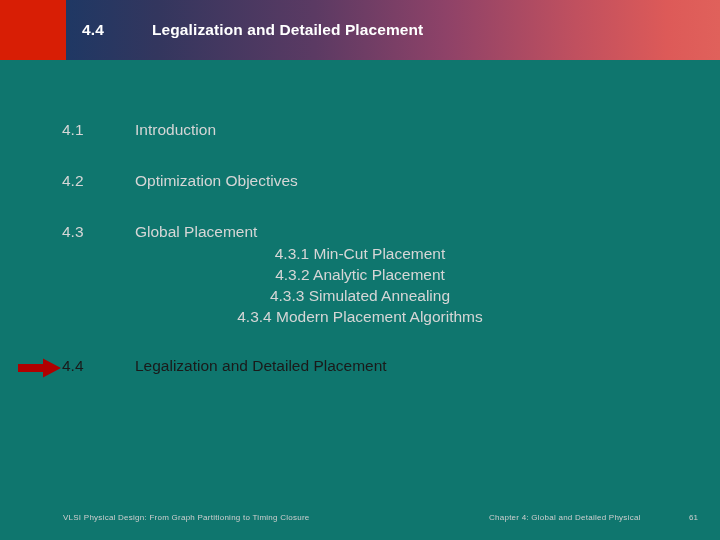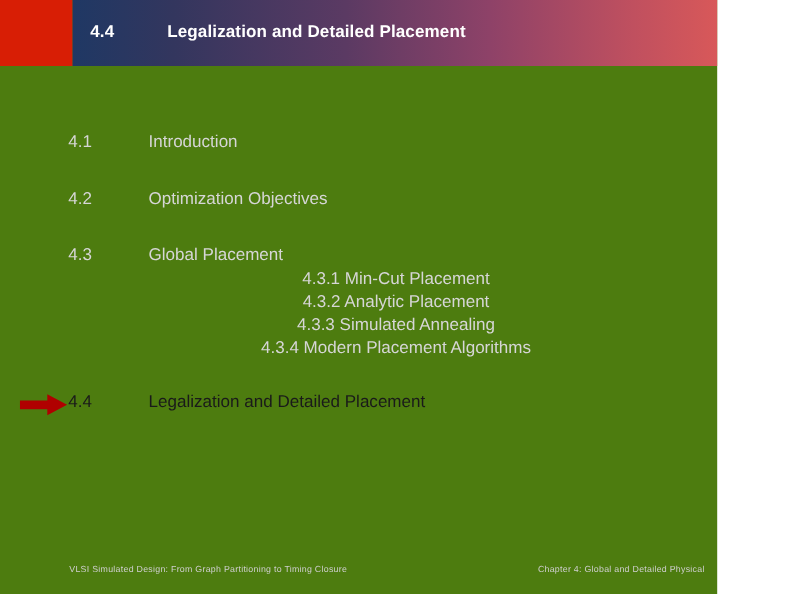--- a/index.html
+++ b/index.html
@@ -8,23 +8,23 @@
     background: #ffffff;
   }
   body {
     width: 720px;
     height: 540px;
     overflow: hidden;
     font-family: "Liberation Sans", sans-serif;
   }
   #slide {
     position: relative;
-    width: 652px;
+    width: 720px;
     height: 540px;
-    background: #4d7c0f;
+    background: #0f766e;
     overflow: hidden;
   }
 
   
   #header {
     position: absolute;
     left: 0;
     top: 0;
     width: 720px;
     height: 60px;
@@ -213,18 +213,18 @@
 
   </div>
 
   <div id="pointer-arrow">
     <svg width="44" height="20" viewBox="0 0 44 20" xmlns="http://www.w3.org/2000/svg">
       <path d="M0 6 L25 6 L25 0.5 L43 10 L25 19.5 L25 14 L0 14 Z" fill="#b00000"></path>
     </svg>
   </div>
 
   <div id="footer">
-    <span id="footer-left">VLSI Simulated Design: From Graph Partitioning to Timing Closure</span>
+    <span id="footer-left">VLSI Physical Design: From Graph Partitioning to Timing Closure</span>
     <span id="footer-right">Chapter 4: Global and Detailed Physical</span>
     <span id="footer-page">61</span>
   </div>
 
 </div>
 
 </body></html>

